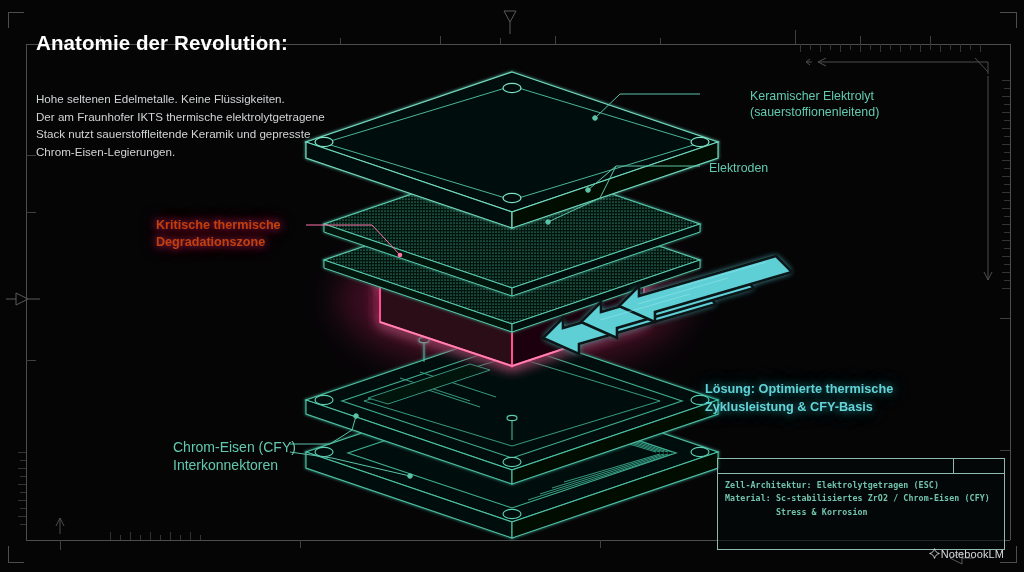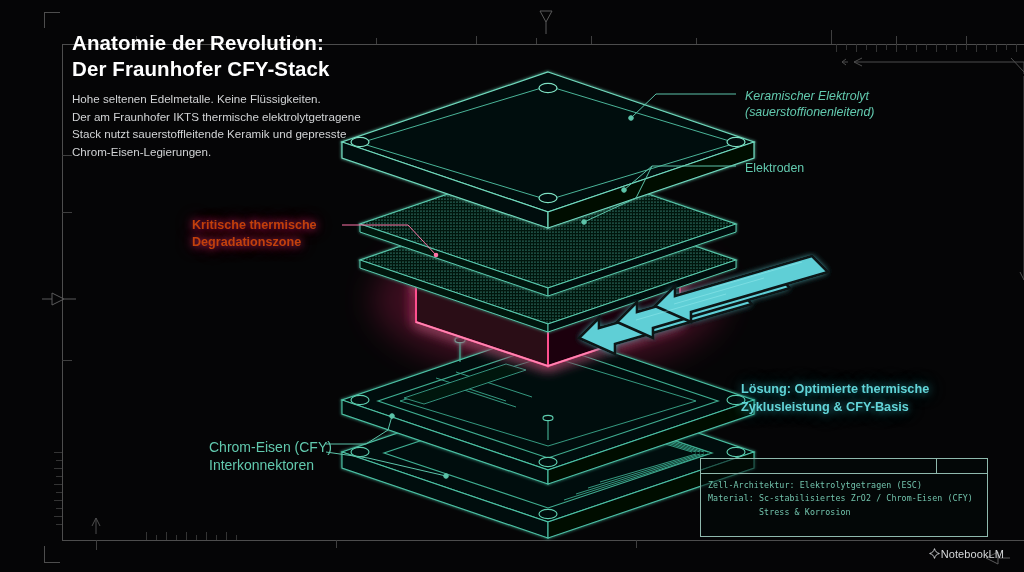--- a/index.html
+++ b/index.html
@@ -2,61 +2,61 @@
 <html><head>
 <meta charset="utf-8">
 <style>
   * { margin:0; padding:0; box-sizing:border-box; }
   html,body { background:#000; }
   body {
     width:1024px; height:572px; position:relative; overflow:hidden;
     font-family:"Liberation Sans", sans-serif;
     background:#050506;
   }
-  #stage { position:absolute; inset:0;margin-left:36px; }
+  #stage { position:absolute; inset:0; }
 
   
   .frame-svg { position:absolute; inset:0; width:1024px; height:572px; pointer-events:none; }
 
   
   .diagram-svg { position:absolute; left:0; top:0; width:1024px; height:572px; }
 
   
   .title {
     position:absolute; left:36px; top:30px; width:420px;
     color:#ffffff; font-size:20.5px; font-weight:bold; line-height:1.27;
     letter-spacing:.1px;
   }
   .subtitle {
     position:absolute; left:36px; top:90px; width:330px;
     color:#d2d4d6; font-size:11.6px; line-height:1.53; font-weight:400;
   }
 
   .lbl { position:absolute; font-size:12.4px; line-height:1.32; color:#62c9ae; white-space:nowrap; }
-  .lbl-electrolyte { left:709px; top:88px;font-style:italic; }
+  .lbl-electrolyte { left:750px; top:88px; }
   .lbl-electrodes  { left:709px; top:160px; }
   .lbl-cfy { left:173px; top:438px; font-size:14px; }
 
   .lbl-degrad {
     position:absolute; left:156px; top:217px;
     font-size:12.6px; font-weight:bold; line-height:1.35;
     color:#c2410c; white-space:nowrap;
     text-shadow:0 0 9px rgba(255,60,130,.85), 0 0 20px rgba(255,40,120,.45);
   }
   .lbl-solution {
     position:absolute; left:705px; top:381px;
     font-size:12.7px; font-weight:bold; line-height:1.38;
     color:#63d4d8; white-space:nowrap;
     text-shadow:0 0 10px rgba(70,210,215,.7), 0 0 22px rgba(60,190,200,.35);
   }
 
   
   .specbox {
-    position:absolute; left:664px; top:458px; width:288px; height:79px;
-    border:1px solid #8fb9ad; background:rgba(2,10,9,.55);
+    position:absolute; left:717px; top:458px; width:288px; height:92px;
+    border:1px solid #8fb9ad; background:rgba(2,10,9,.55);font-weight:bold;
   }
   .spec-head { height:15px; border-bottom:1px solid #8fb9ad; display:flex; }
   .spec-head-wide { flex:1 1 auto; border-right:1px solid #8fb9ad; }
   .spec-head-narrow { width:50px; }
   .spec-body { padding:5px 6px 0 7px; }
   .spec-line {
     font-family:"DejaVu Sans Mono", monospace;
     font-size:8.3px; line-height:1.62; color:#72c3ac; white-space:pre;
     letter-spacing:.1px;
   }
@@ -349,21 +349,20 @@
 
       <path d="M290 444 L330 444 L352 430 L356 416"></path>
       <circle cx="356" cy="416" r="2.3" fill="#5cc3a9"></circle>
       <path d="M290 452 L332 458 L410 476"></path>
       <circle cx="410" cy="476" r="2.3" fill="#5cc3a9"></circle>
     </g>
   </svg>
 
   <div class="title">
     <div>Anatomie der Revolution:</div>
-    <div>Der Fraunhofer CFY-Stack</div>
   </div>
 
   <div class="subtitle">
     <div>Hohe seltenen Edelmetalle. Keine Flüssigkeiten.</div>
     <div>Der am Fraunhofer IKTS thermische elektrolytgetragene</div>
     <div>Stack nutzt sauerstoffleitende Keramik und gepresste</div>
     <div>Chrom-Eisen-Legierungen.</div>
   </div>
 
   <div class="lbl lbl-electrolyte">

